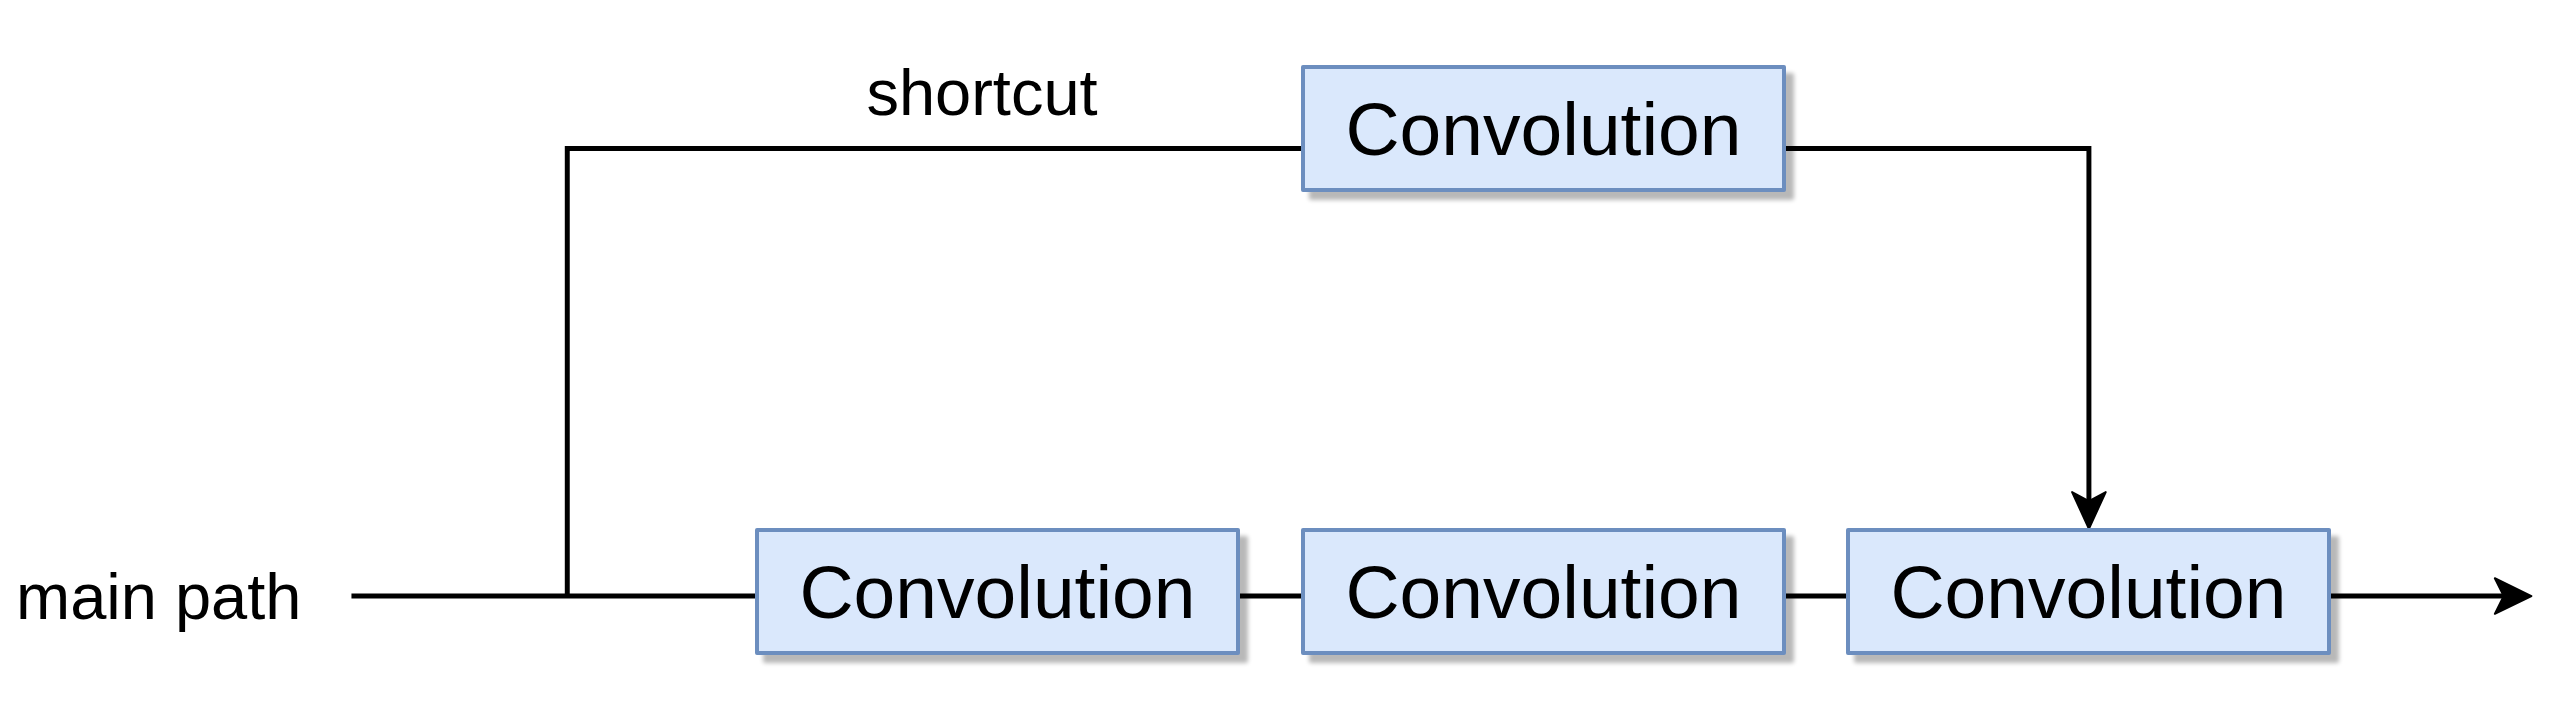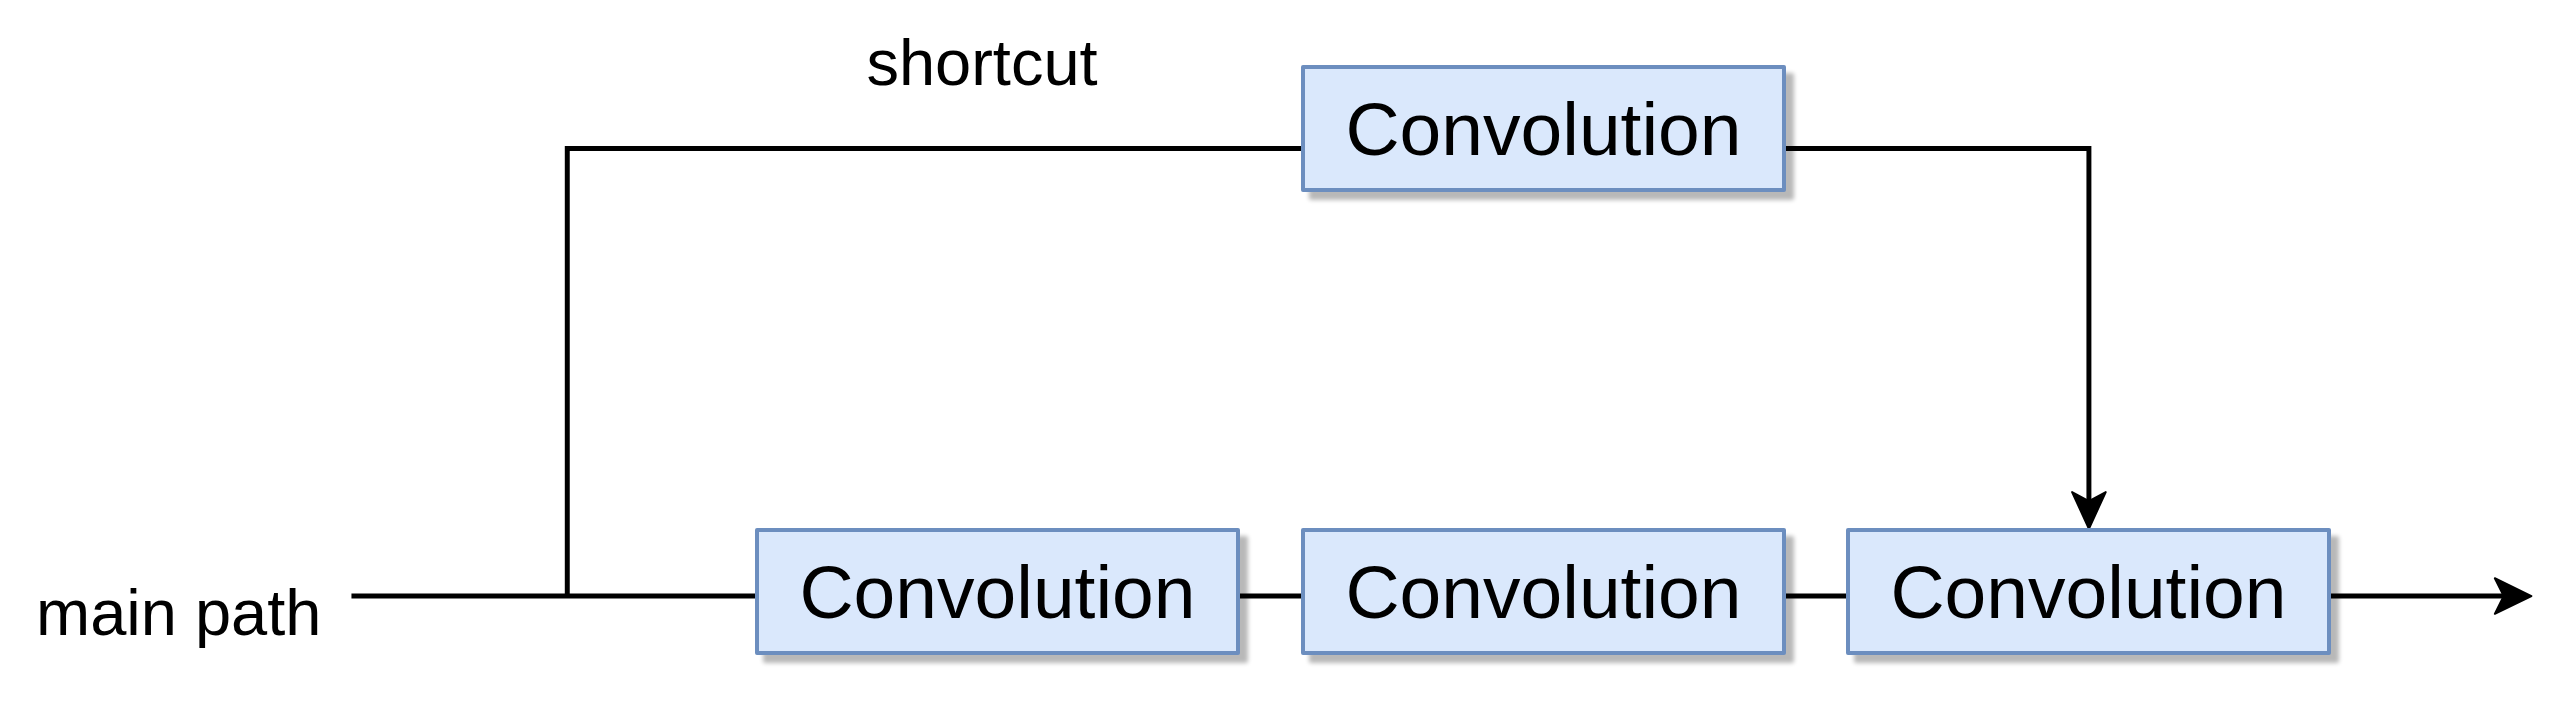--- a/index.html
+++ b/index.html
@@ -54,22 +54,22 @@
   .node-main-1   { left: 755px;  top: 528px; }
   .node-main-2   { left: 1301px; top: 528px; }
   .node-main-3   { left: 1846px; top: 528px; }
   .flow-label {
     position: absolute;
     font-size: 65px;
     line-height: 65px;
     color: var(--text-color);
     white-space: nowrap;
   }
-  .label-shortcut { left: 982px; top: 30px; transform: translateX(-50%); }
-  .label-mainpath { left: 36px; top: 564px; margin-top: 16px; }
+  .label-shortcut { left: 982px; top: 60px; transform: translateX(-50%); }
+  .label-mainpath { left: 16px; top: 564px; }
 </style>
 </head>
 <body>
 
 <div class="canvas">
 
   <svg class="connector-layer" viewBox="0 0 2602 714" xmlns="http://www.w3.org/2000/svg">
 
     <path class="wire" d="M 355,602 L 765,602"></path>
 

